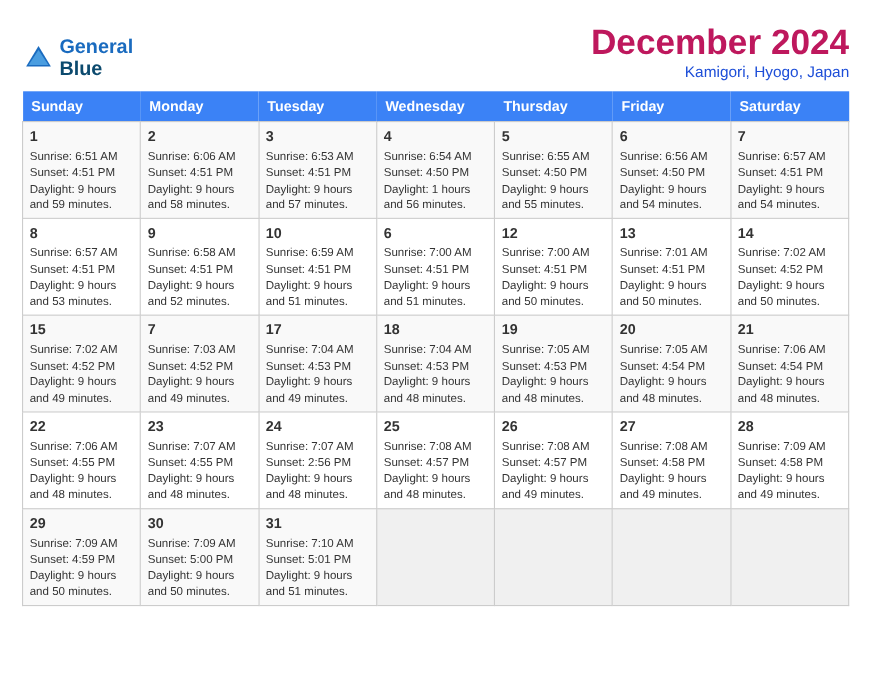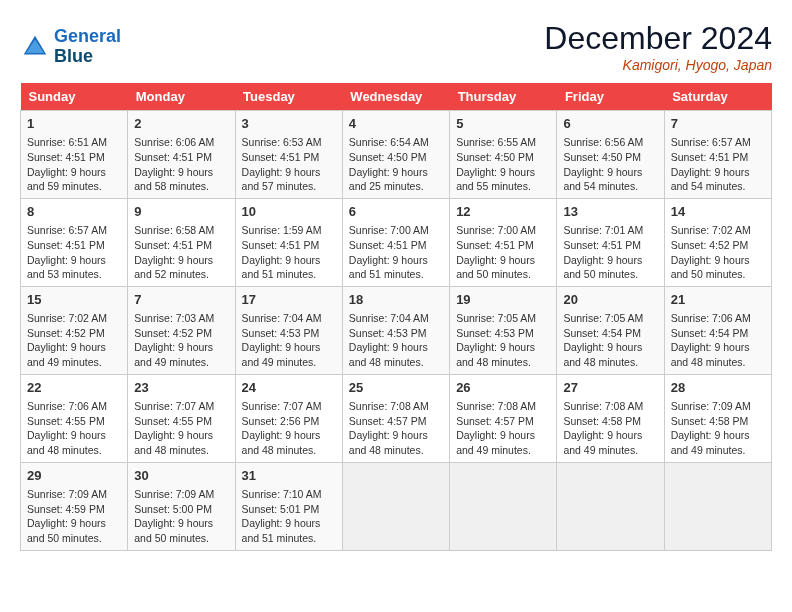--- a/index.html
+++ b/index.html
@@ -6,21 +6,21 @@
     body {
       font-family: Arial, sans-serif;
       background: #fff;
       width: 792px;
       min-height: 612px;
       padding: 20px;
     }
     .header {
       display: flex;
       justify-content: space-between;
-      align-items: center;
+      align-items: flex-end;
       margin-bottom: 10px;
     }
     .logo {
       display: flex;
       align-items: center;
       gap: 4px;
     }
     .logo-text {
       font-size: 18px;
       font-weight: bold;
@@ -32,35 +32,34 @@
     }
     .logo-icon {
       width: 30px;
       height: 30px;
     }
     .title-block {
       text-align: right;
     }
     .month-title {
       font-size: 32px;
-      font-weight: normal;
-      color: #0f172a;
+      font-weight: bold;
+      color: #be185d;
     }
     .location-title {
       font-size: 14px;
-      color: #c2410c;
-      font-style: italic;
+      color: #1d4ed8;
     }
     table {
       width: 100%;
       border-collapse: collapse;
       font-size: 11px;
     }
     thead th {
-      background-color: #ef4444;
+      background-color: #3b82f6;
       color: white;
       text-align: left;
       padding: 6px 8px;
       font-size: 13px;
       font-weight: bold;
     }
     tbody td {
       border: 1px solid #ccc;
       vertical-align: top;
       padding: 4px 6px;
@@ -135,21 +134,21 @@
         <td>
           <span class="day-num">3</span>
           <div>Sunrise: 6:53 AM</div>
           <div>Sunset: 4:51 PM</div>
           <div>Daylight: 9 hours and 57 minutes.</div>
         </td>
         <td>
           <span class="day-num">4</span>
           <div>Sunrise: 6:54 AM</div>
           <div>Sunset: 4:50 PM</div>
-          <div>Daylight: 9 hours and 25 minutes.</div>
+          <div>Daylight: 1 hours and 56 minutes.</div>
         </td>
         <td>
           <span class="day-num">5</span>
           <div>Sunrise: 6:55 AM</div>
           <div>Sunset: 4:50 PM</div>
           <div>Daylight: 9 hours and 55 minutes.</div>
         </td>
         <td>
           <span class="day-num">6</span>
           <div>Sunrise: 6:56 AM</div>
@@ -171,21 +170,21 @@
           <div>Daylight: 9 hours and 53 minutes.</div>
         </td>
         <td>
           <span class="day-num">9</span>
           <div>Sunrise: 6:58 AM</div>
           <div>Sunset: 4:51 PM</div>
           <div>Daylight: 9 hours and 52 minutes.</div>
         </td>
         <td>
           <span class="day-num">10</span>
-          <div>Sunrise: 1:59 AM</div>
+          <div>Sunrise: 6:59 AM</div>
           <div>Sunset: 4:51 PM</div>
           <div>Daylight: 9 hours and 51 minutes.</div>
         </td>
         <td>
           <span class="day-num">6</span>
           <div>Sunrise: 7:00 AM</div>
           <div>Sunset: 4:51 PM</div>
           <div>Daylight: 9 hours and 51 minutes.</div>
         </td>
         <td>

